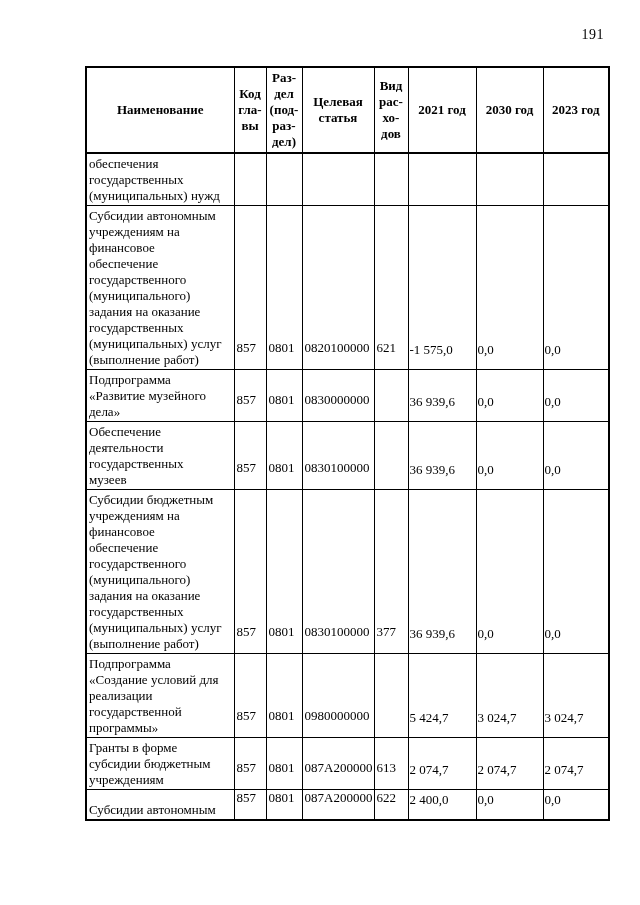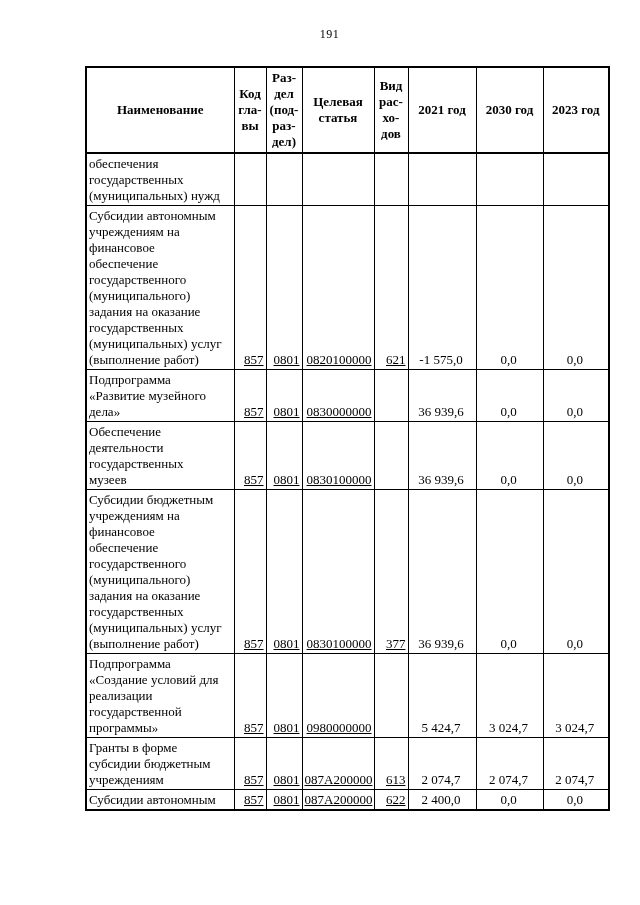--- a/index.html
+++ b/index.html
@@ -11,24 +11,24 @@
     height: 905px;
     background: #ffffff;
     position: relative;
     font-family: "Liberation Serif", "DejaVu Serif", serif;
     color: #000000;
     overflow: hidden;
   }
   .page-number {
     position: absolute;
     top: 27px;
-    left: 68px;
+    left: 81px;
     width: 523px;
-    text-align: center;
-    font-size: 12px;
+    text-align: right;
+    font-size: 14px;
     letter-spacing: 0.5px;
   }
   table.budget-table {
     position: absolute;
     top: 66px;
     left: 85px;
     width: 523px;
     border-collapse: collapse;
     table-layout: fixed;
     border: 2px solid #000;
@@ -49,27 +49,26 @@
     white-space: pre-line;
     padding: 2px 1px;
     border-bottom-width: 2px;
   }
   td.c-name {
     text-align: left;
     white-space: pre-line;
     padding: 2px 1px 1px 2px;
   }
   td.c-code {
-    text-align: right;
-    padding-bottom: 1px;
-    text-decoration: underline;
+    text-align: left;
+    padding-bottom: 13px;
   }
   td.c-num {
-    text-align: center;
-    padding: 0 3px 1px 1px;
+    text-align: left;
+    padding: 0 3px 11px 1px;
   }
 </style>
 </head>
 <body>
 
 <div class="page-number">191</div>
 
 <table class="budget-table">
   <colgroup>
     <col style="width:148px">

